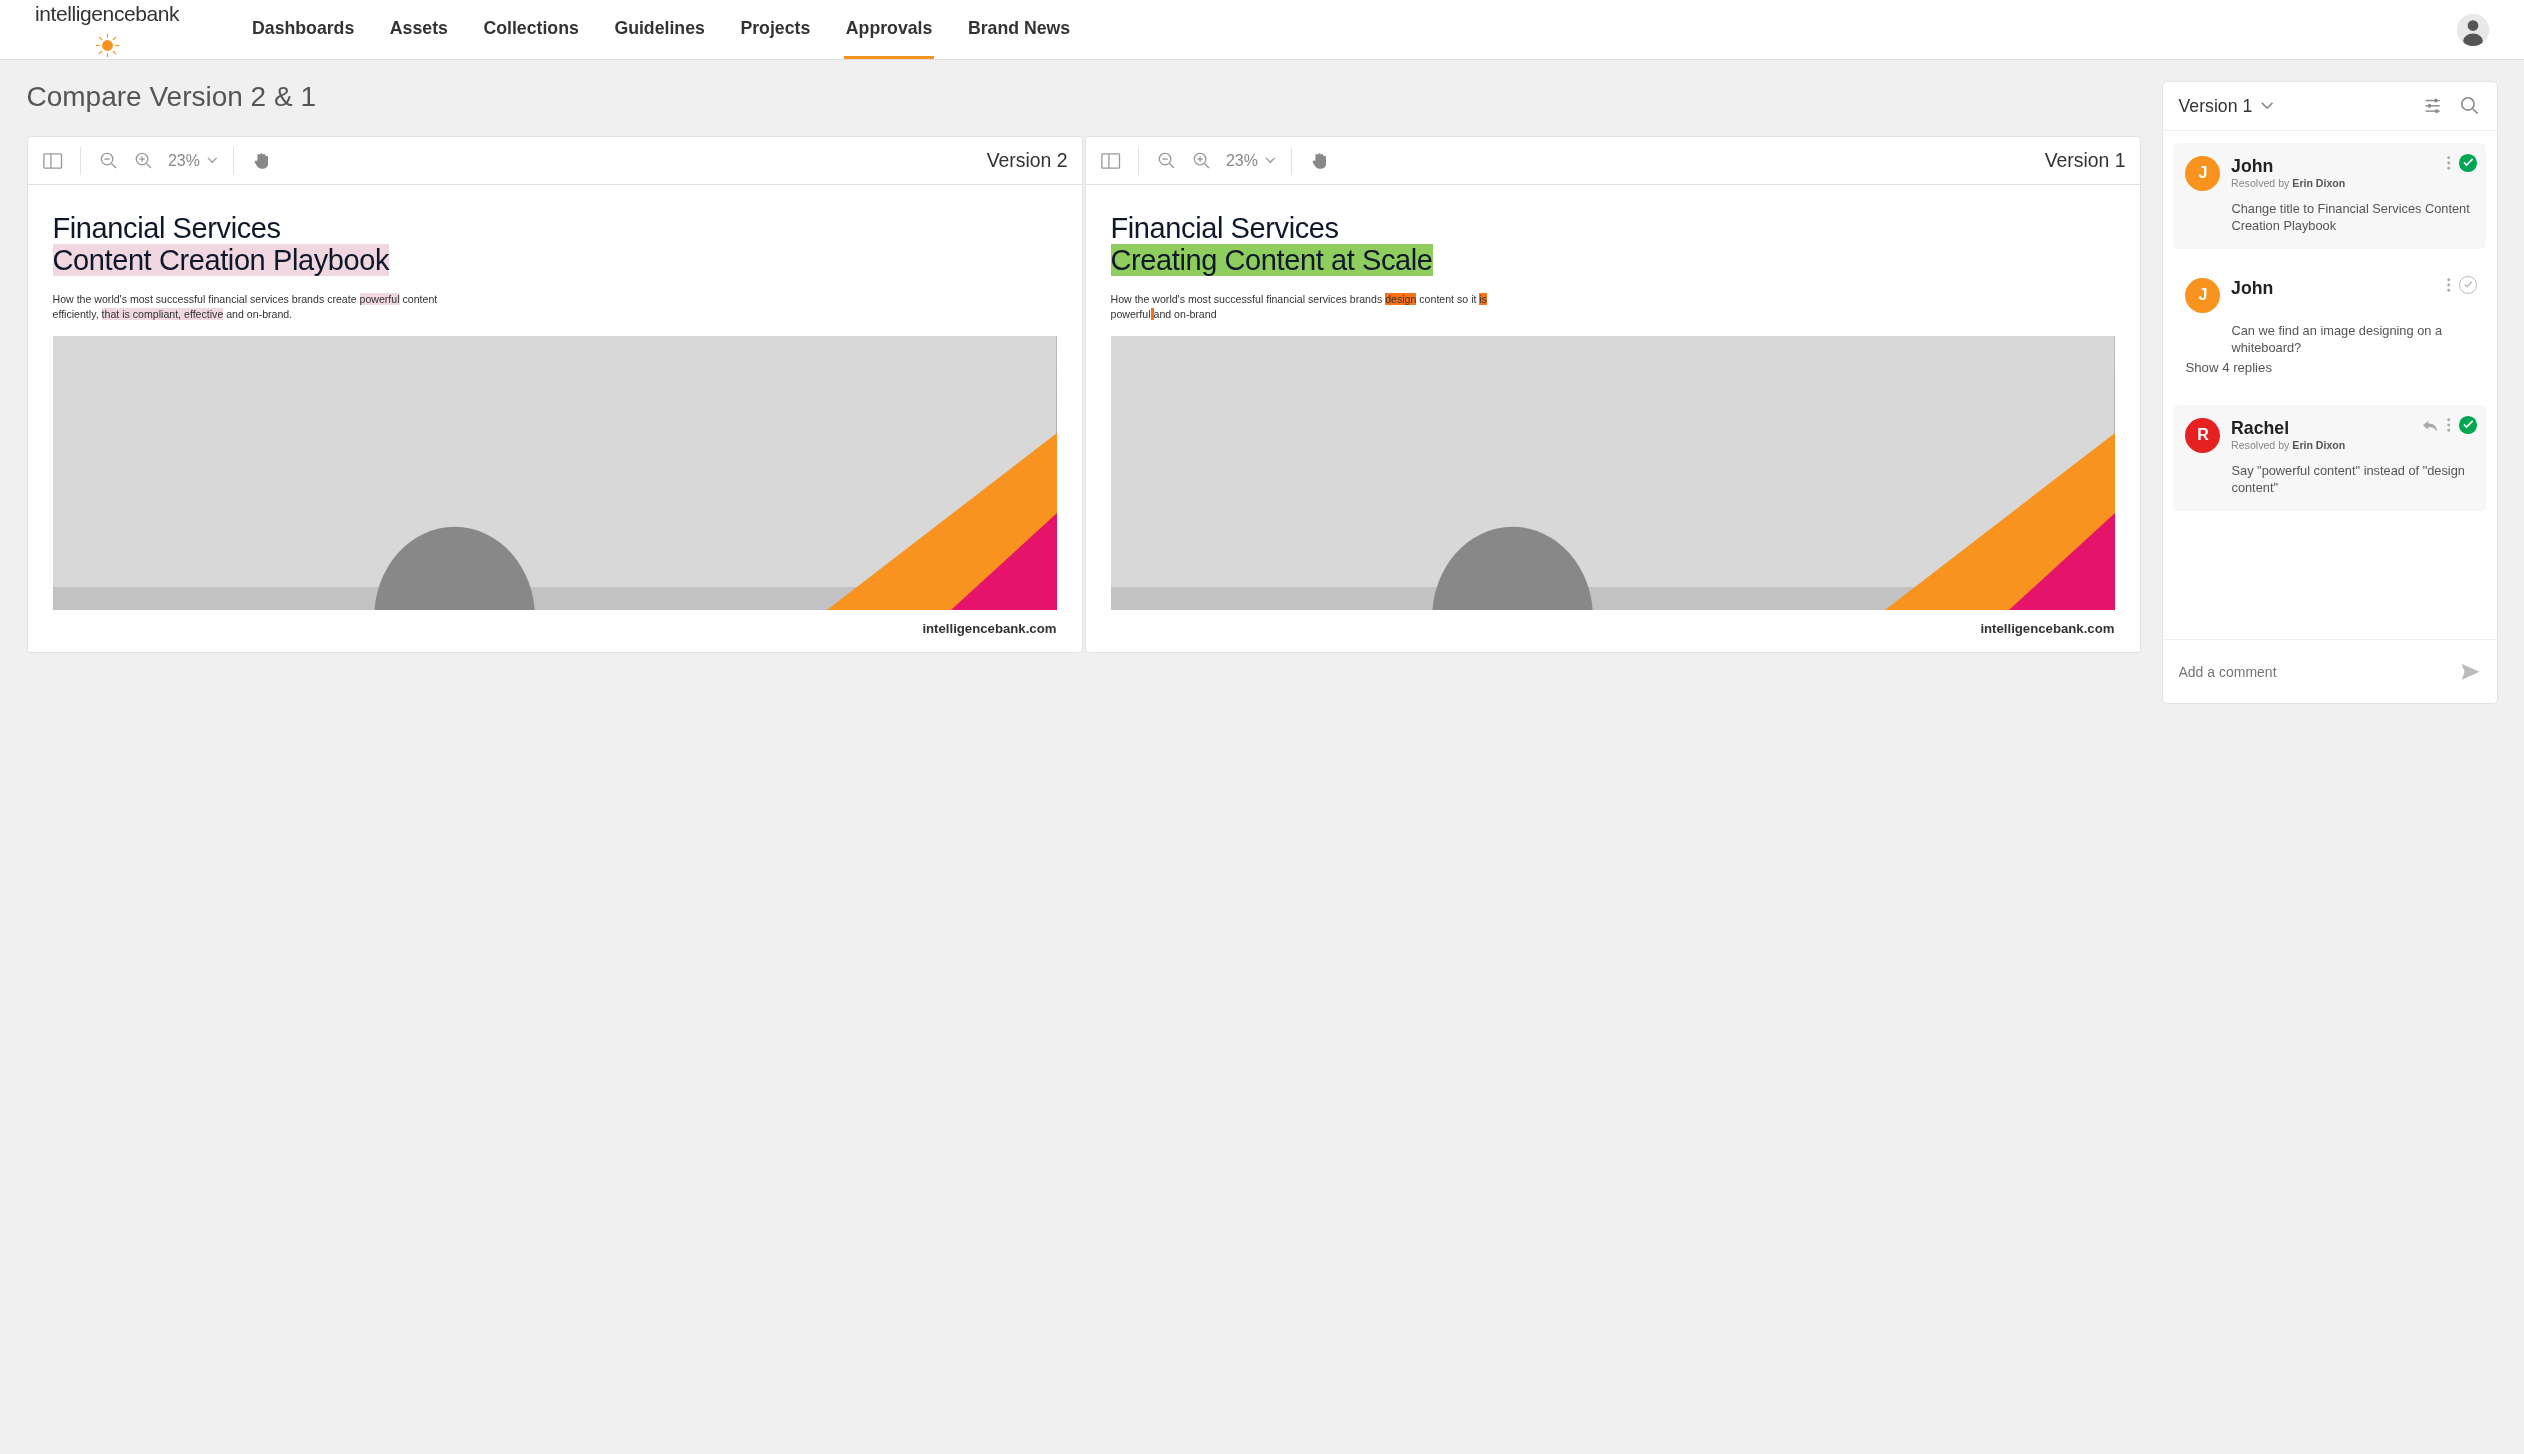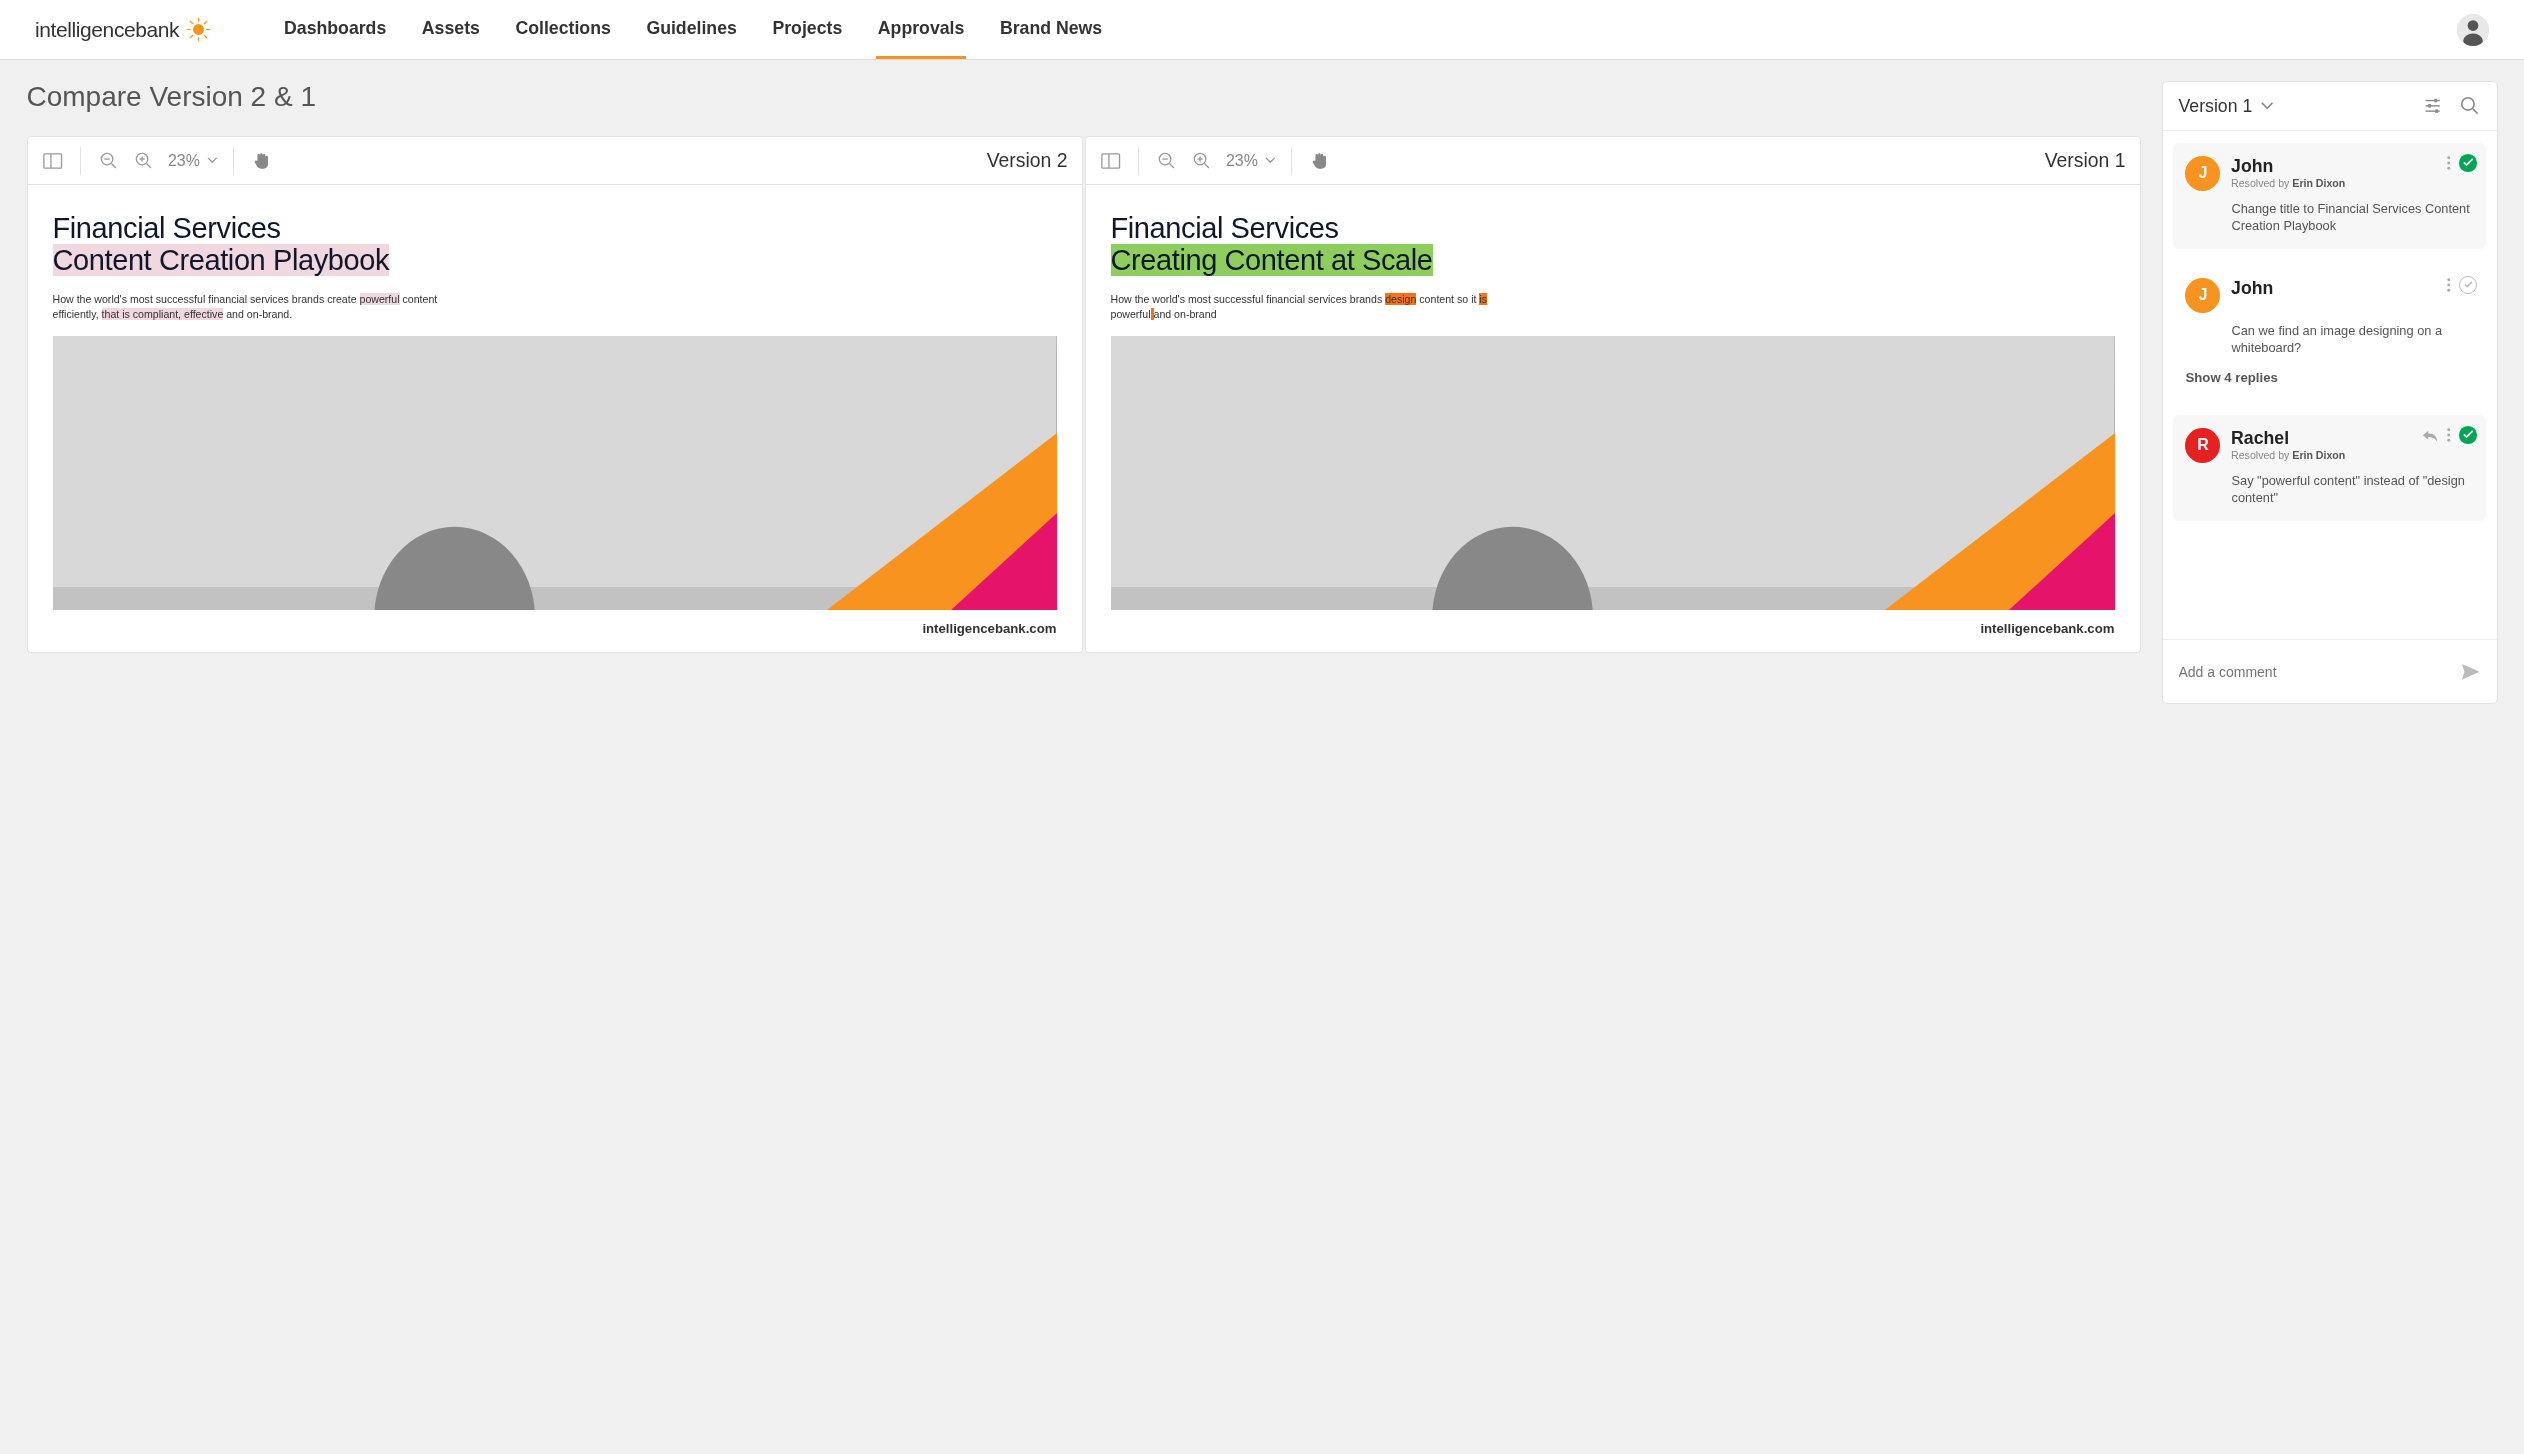--- a/index.html
+++ b/index.html
@@ -1,20 +1,20 @@
 <!DOCTYPE html>
 <html style="font-size:14px"><head>
 <meta charset="utf-8">
 <style>
 * { box-sizing: border-box; margin: 0; padding: 0; }
 body { font-family: -apple-system, BlinkMacSystemFont, "Helvetica Neue", Arial, sans-serif; background: #f0f0f0; color: #333; }
 
 
 .topbar { background: #fff; border-bottom: 0.9px solid #ddd; display: flex; align-items: center; height: 60px; padding: 0 35px; }
-.brand { display: flex; align-items: center; gap: 7px; font-size: 21px; color: #333; letter-spacing: -0.4px; }
+.brand { display: flex; align-items: center; gap: 7px; font-size: 21px; color: #333; letter-spacing: -0.4px; flex-direction: column; }
 .brand .sun { width: 25px; height: 25px; }
 .nav { display: flex; gap: 32px; margin-left: 71px; flex: 1; }
 .nav-item { font-size: 17.7px; font-weight: 600; color: #333; padding: 17.7px 1.8px; border-bottom: 3.5px solid transparent; cursor: pointer; }
 .nav-item.active { border-bottom-color: #f7931e; }
 .avatar { width: 32px; height: 32px; border-radius: 50%; overflow: hidden; background: #ddd; }
 
 
 .workspace { display: flex; padding: 21px 26.5px 26.5px 26.5px; gap: 21px; align-items: flex-start; }
 .left { flex: 1; min-width: 0; }
 .page-title { font-size: 28px; font-weight: 400; color: #555; margin-bottom: 23px; }
@@ -59,21 +59,21 @@
 .av-red { background: #e52121; }
 .c-name { font-size: 17.7px; font-weight: 700; color: #222; }
 .c-resolved { font-size: 10.6px; color: #888; }
 .c-resolved b { color: #555; font-weight: 600; }
 .c-text { font-size: 12.8px; color: #555; margin-top: 8.8px; margin-left: 46px; line-height: 1.4; }
 .c-actions { position: absolute; top: 10.6px; right: 8.8px; display: flex; align-items: center; gap: 8.8px; }
 .dots { color: #aaa; cursor: pointer; display:inline-flex; }
 .status-dot { width: 17.7px; height: 17.7px; border-radius: 50%; display: inline-flex; align-items:center; justify-content:center; }
 .status-dot.green { background: #00a651; color: #fff; }
 .status-dot.open { border: 1.8px solid #bbb; color: #bbb; }
-.show-replies { font-size: 13.2px; font-weight: 700; color: #555; margin-top: 13px; cursor: pointer; }
+.show-replies { font-size: 13.2px; font-weight: 400; color: #555; margin-top: 3px; cursor: pointer; }
 
 .sb-footer { border-top: 0.9px solid #eee; height: 64px; display: flex; align-items: center; padding: 0 16px; }
 .comment-input { flex:1; border: none; outline: none; font-size: 14px; color: #888; background: transparent; }
 .send-icon { color: #bbb; cursor: pointer; }
 
 svg { display: block; }
 </style>
 </head>
 <body>
 

